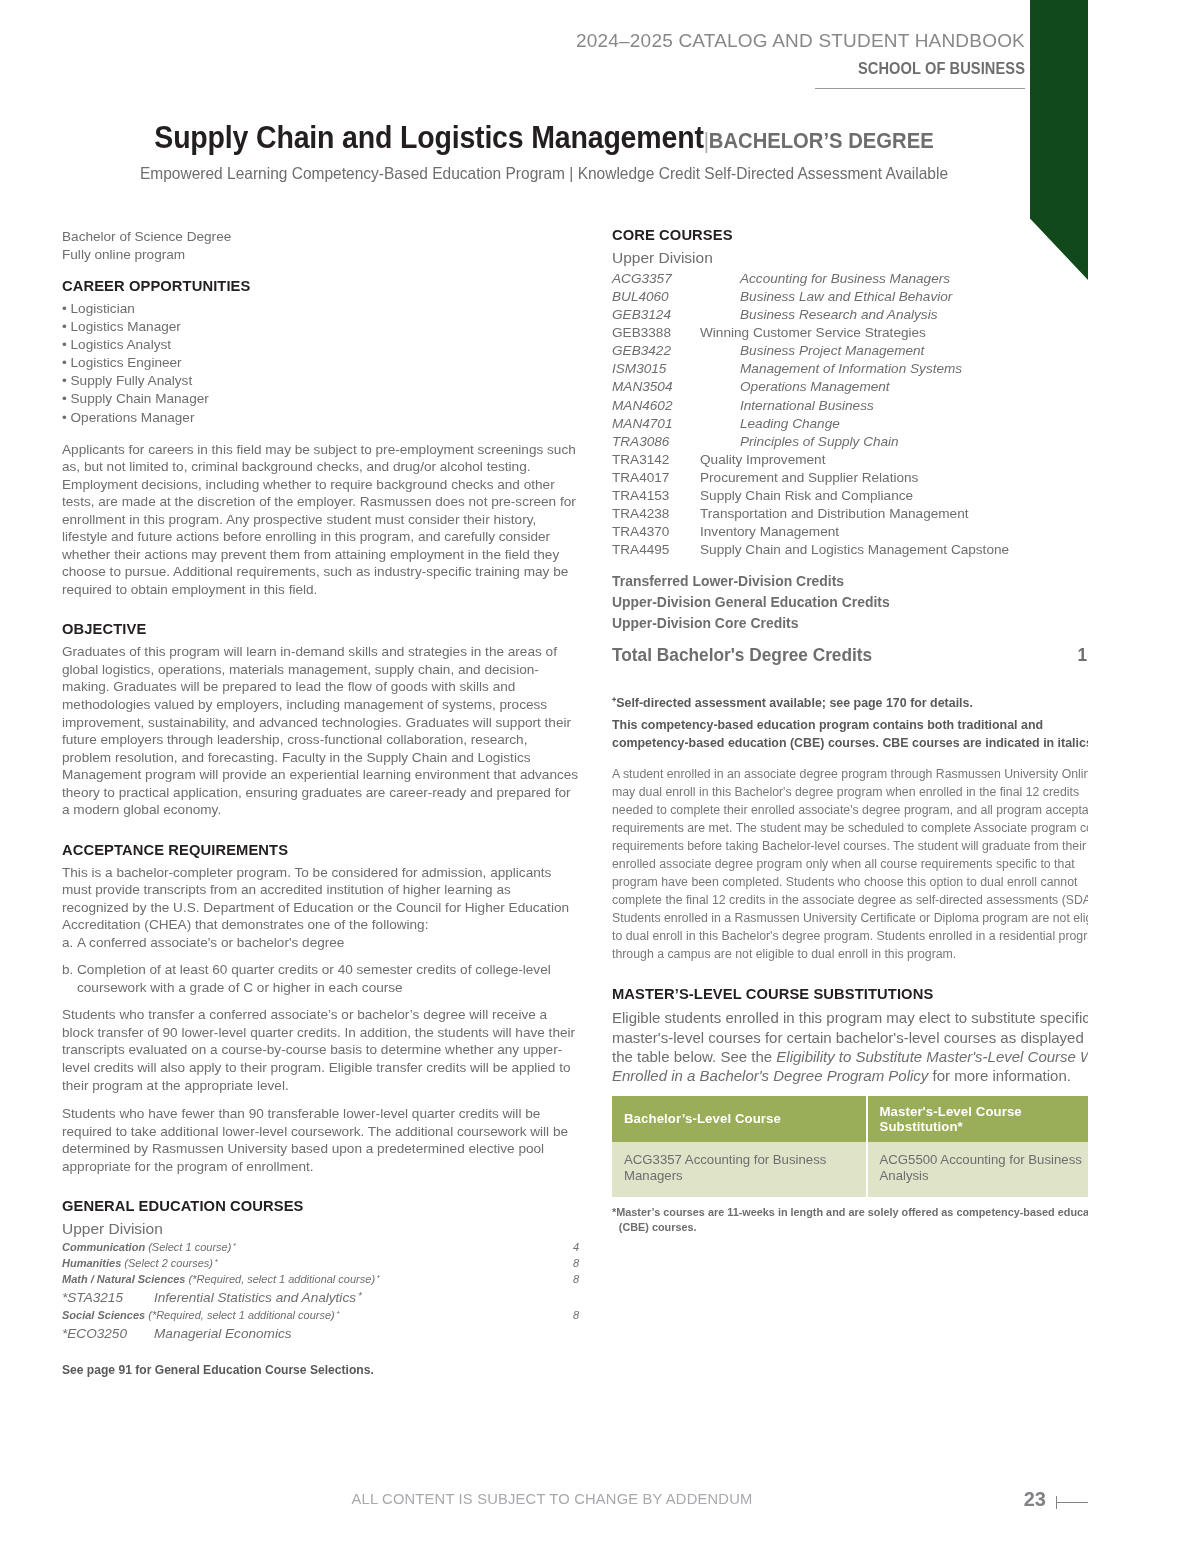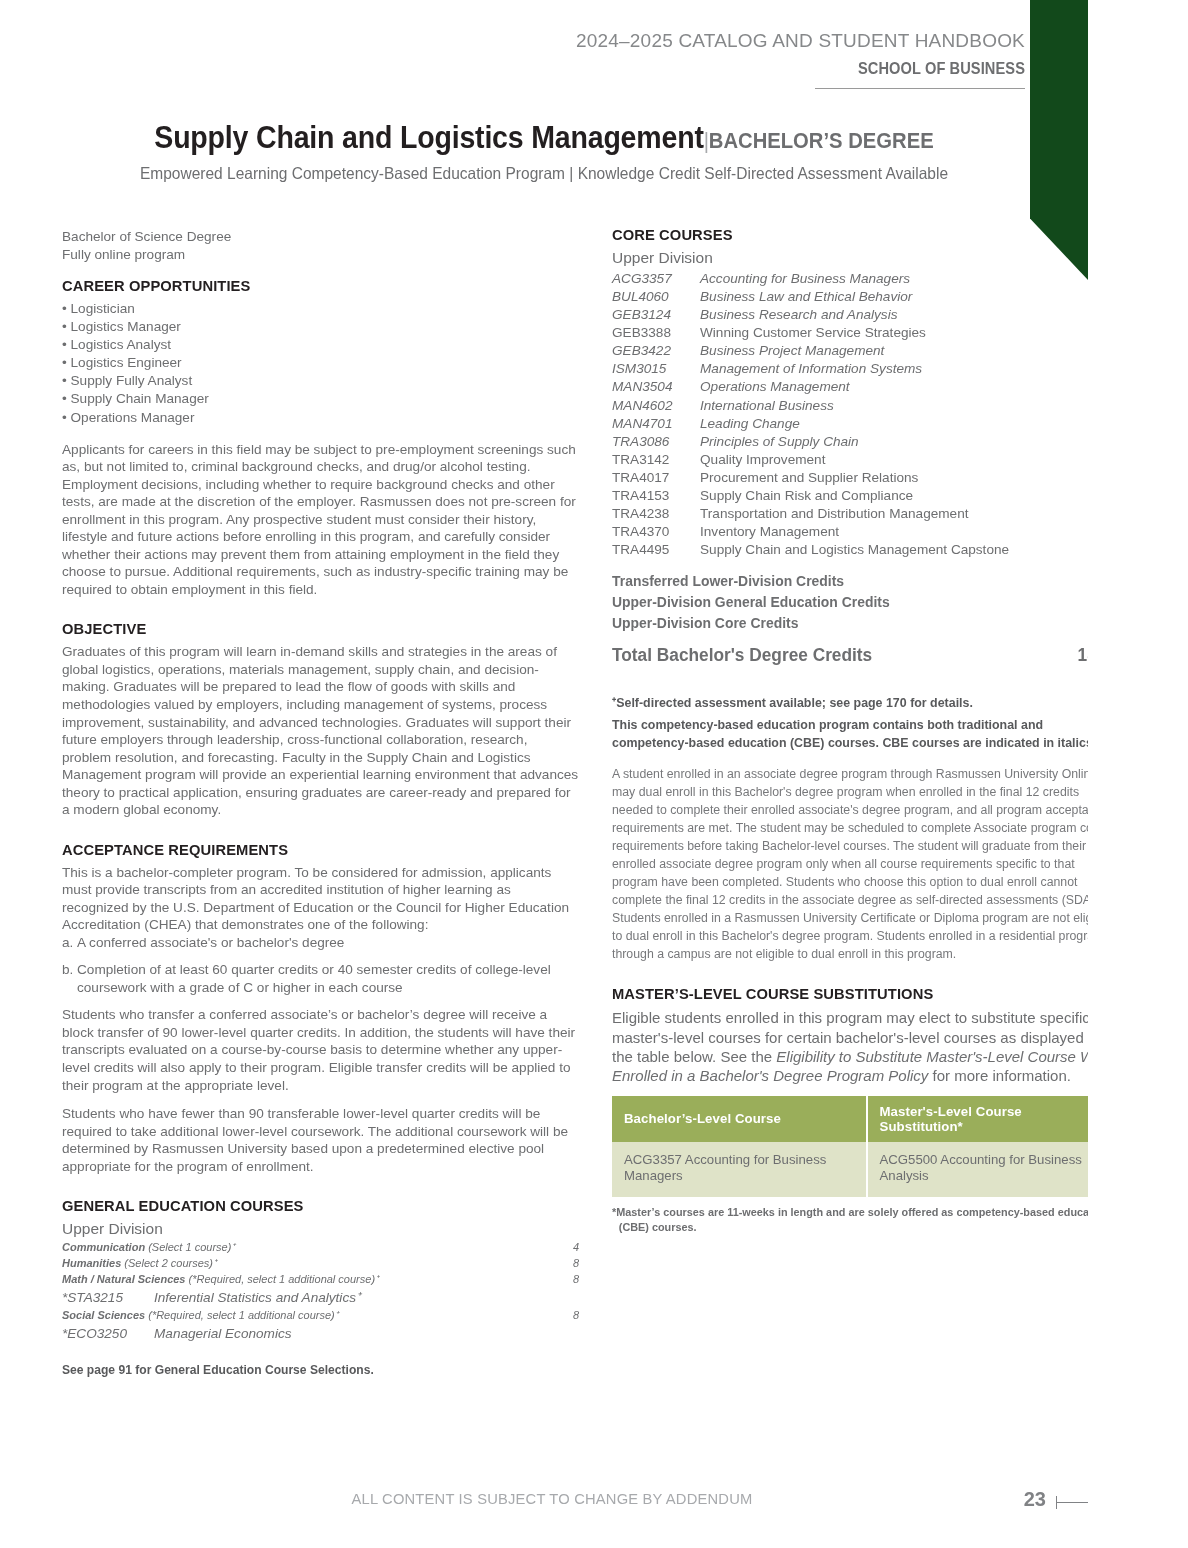--- a/index.html
+++ b/index.html
@@ -157,21 +157,21 @@
   
   .course-row {
     display: flex;
     font-size: 13.6px;
     line-height: 1.33;
     color: #6d6e70;
   }
   .course-row .code { width: 88px; flex: none; }
   .course-row .name { flex: 1; }
   .course-row .cr { width: 30px; flex: none; text-align: right; }
-  .cbe { font-style: italic; }
+  .cbe { font-style: italic; gap: 40px; }
 
   .totals { margin-top: 12px; }
   .total-row {
     display: flex;
     font-size: 14.5px;
     line-height: 1.45;
     color: #6d6e70;
     font-weight: bold;
     transform: scaleX(0.96);
     transform-origin: left center;

